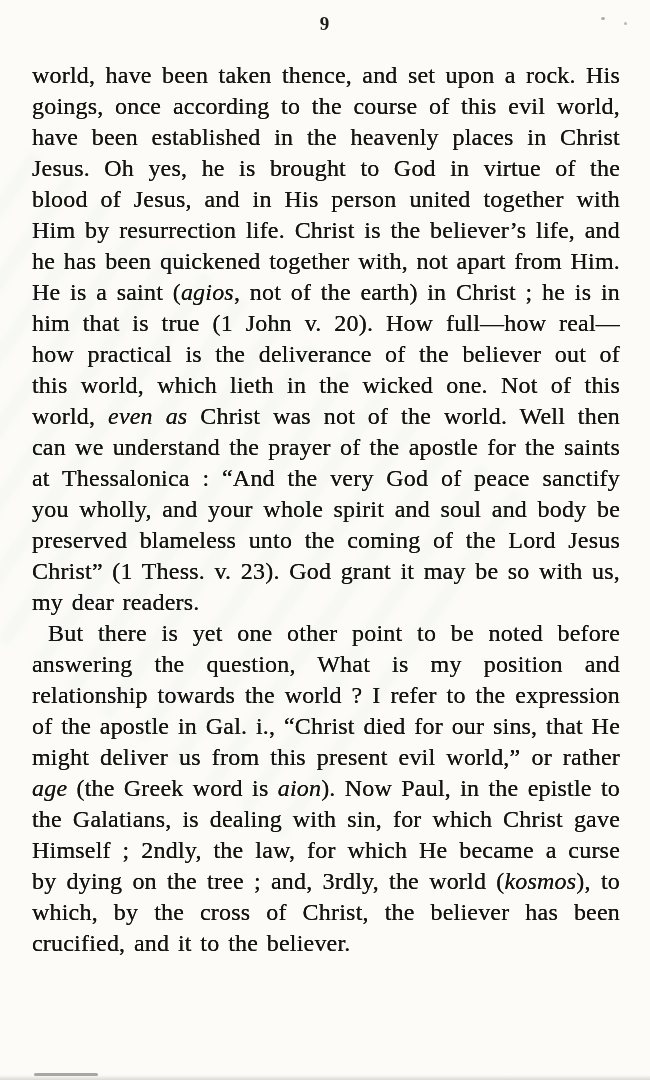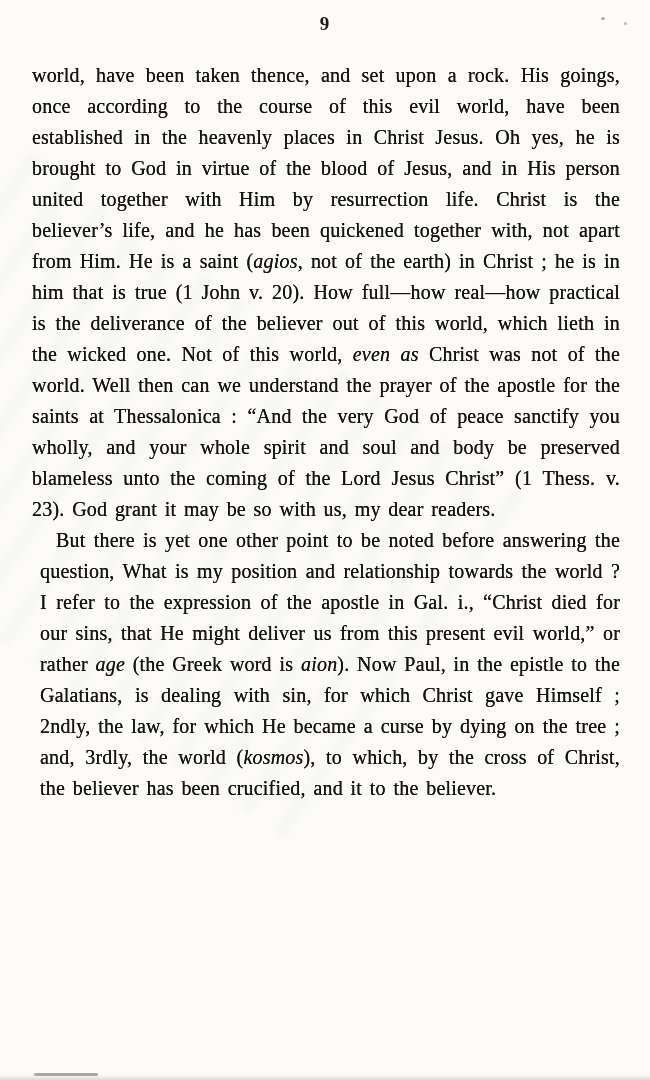--- a/index.html
+++ b/index.html
@@ -24,35 +24,34 @@
     font-size: 19px;
     font-weight: bold;
     letter-spacing: 1px;
     color: #1b1b19;
   }
   .page-body {
     position: absolute;
     top: 60px;
     left: 32px;
     right: 30px;
-    font-size: 20px;
+    font-size: 24px;
     line-height: 31px;
     text-align: justify;
     text-align-last: left;
     word-spacing: 2.5px;
     letter-spacing: 0.2px;
     text-shadow: 0 0 0.45px currentColor;
   }
   p.para {
     margin: 0;
     text-indent: 0;
   }
   p.para.indent {
     text-indent: 16px;
-    margin-left: 8px;
   }
   .it {
     font-style: italic;
   }
   
   .watermark {
     position: absolute;
     left: -60px;
     top: 180px;
     width: 420px;

